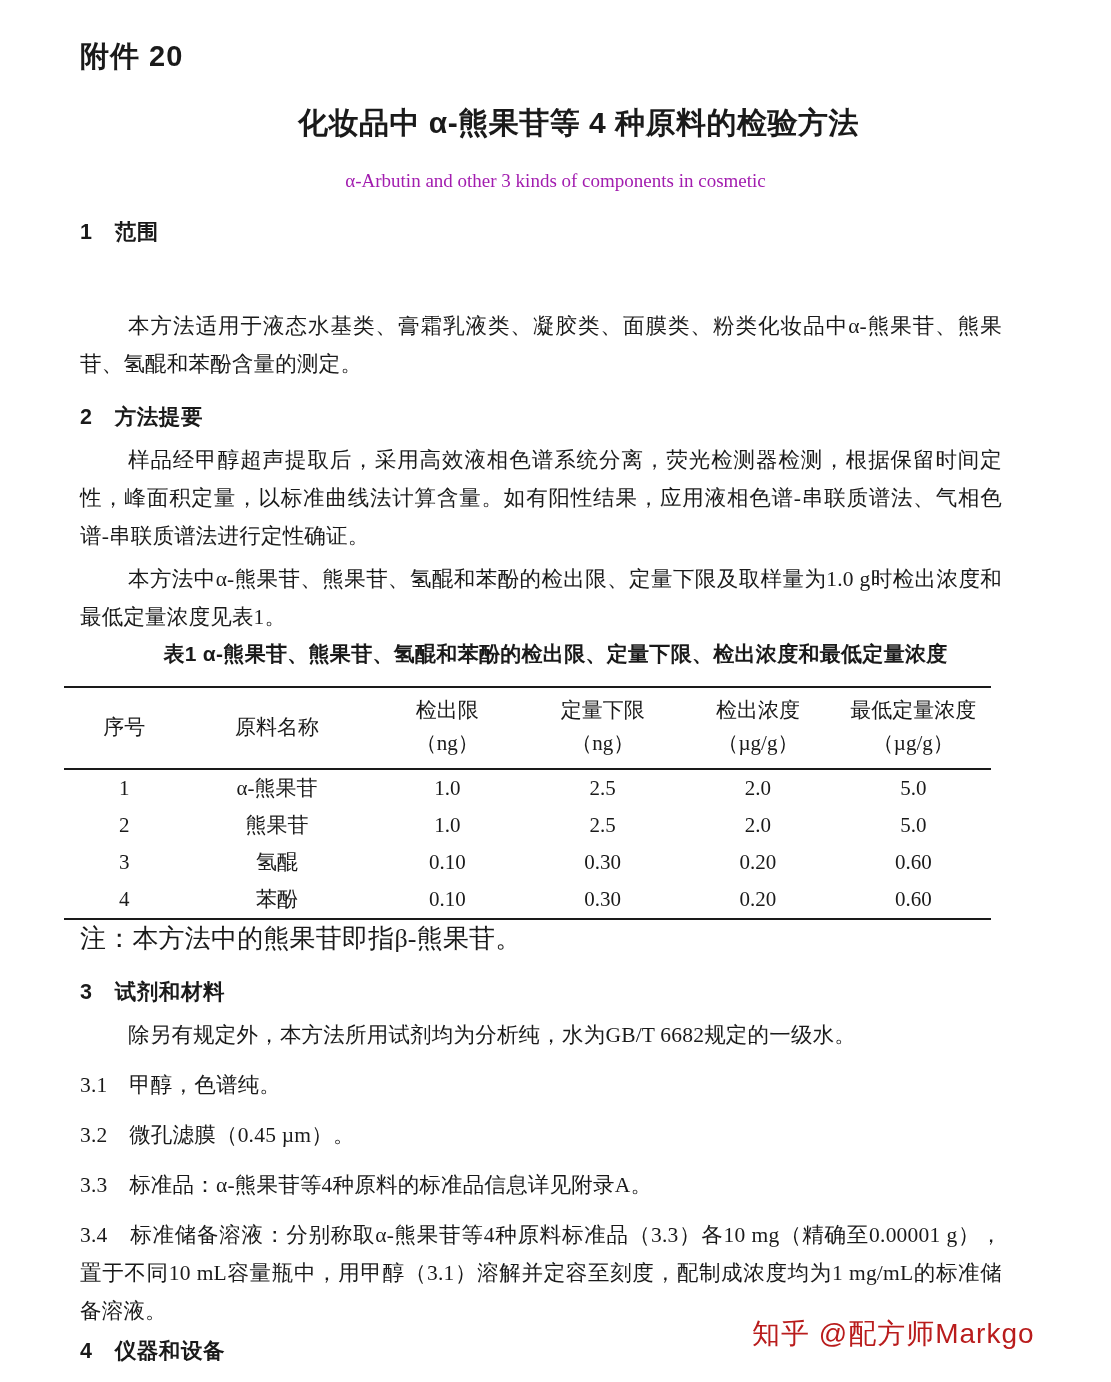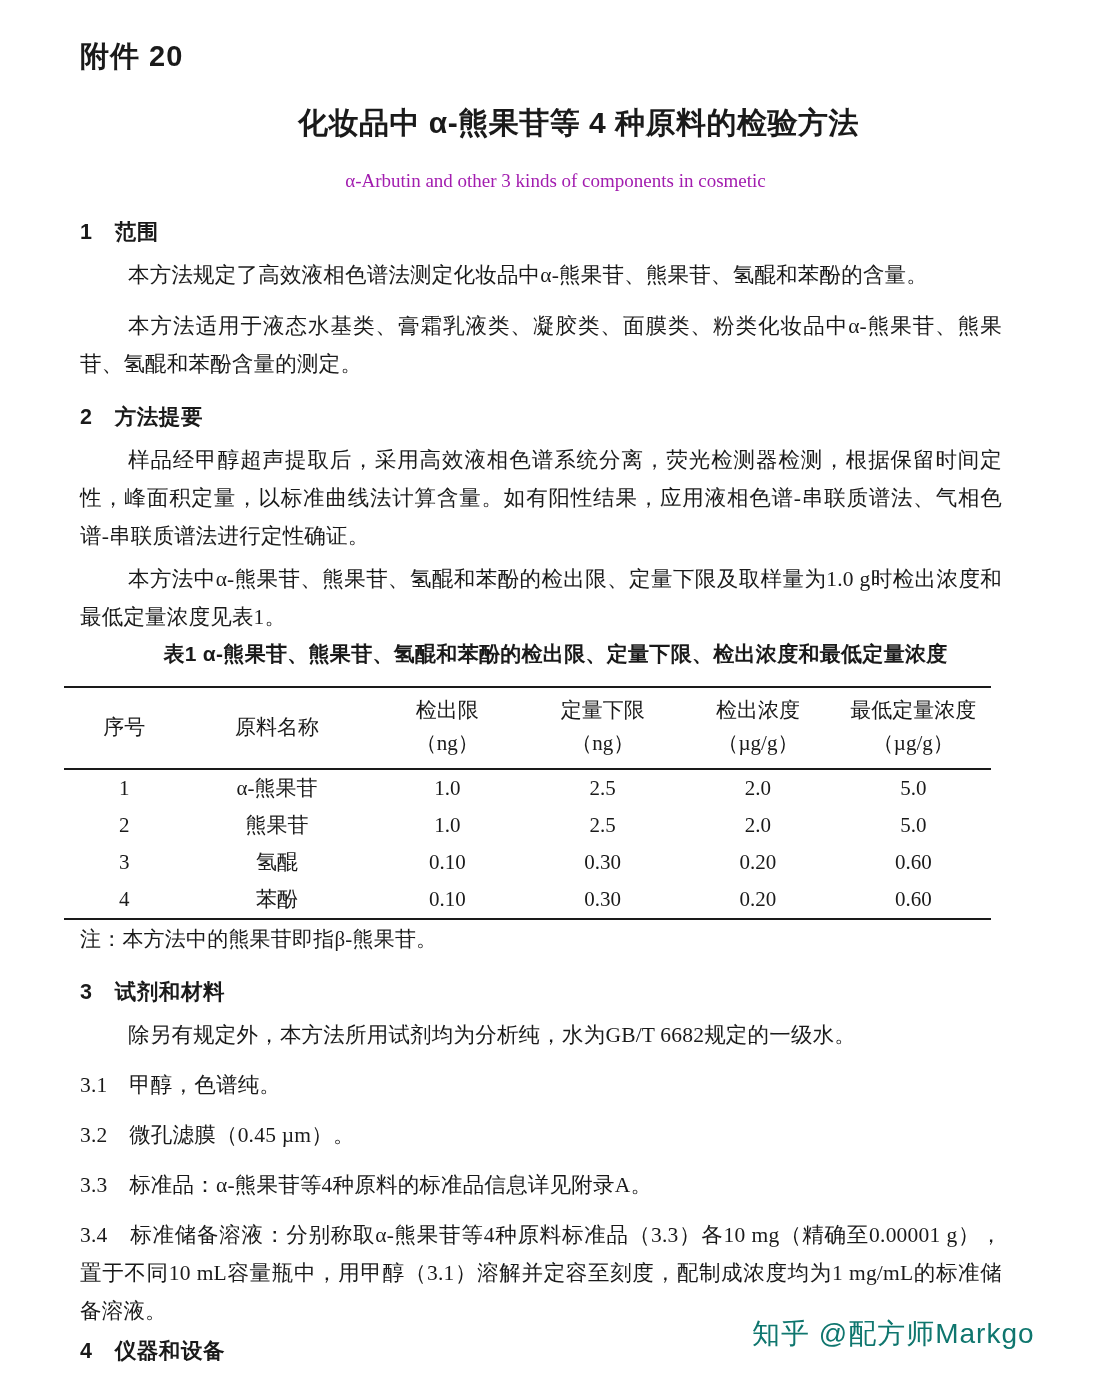--- a/index.html
+++ b/index.html
@@ -157,21 +157,20 @@
 <div class="page">
 
   <div class="attachment-label">附件 20</div>
 
   <div class="doc-title">化妆品中 α-熊果苷等 4 种原料的检验方法</div>
 
   <div class="doc-subtitle">α-Arbutin and other 3 kinds of components in cosmetic</div>
 
   <div class="blk heading" style="left:80px; top:213px;">1　范围</div>
 
-  <div class="blk body-par indent" style="left:80px; top:256px;">本方法规定了高效液相色谱法测定化妆品中α-熊果苷、熊果苷、氢醌和苯酚的含量。</div>
 
   <div class="blk body-par indent" style="left:80px; top:307px;">本方法适用于液态水基类、膏霜乳液类、凝胶类、面膜类、粉类化妆品中α-熊果苷、熊果苷、氢醌和苯酚含量的测定。</div>
 
   <div class="blk heading" style="left:80px; top:398px;">2　方法提要</div>
 
   <div class="blk body-par indent" style="left:80px; top:441px;">样品经甲醇超声提取后，采用高效液相色谱系统分离，荧光检测器检测，根据保留时间定性，峰面积定量，以标准曲线法计算含量。如有阳性结果，应用液相色谱-串联质谱法、气相色谱-串联质谱法进行定性确证。</div>
 
   <div class="blk body-par indent" style="left:80px; top:560px;">本方法中α-熊果苷、熊果苷、氢醌和苯酚的检出限、定量下限及取样量为1.0 g时检出浓度和最低定量浓度见表1。</div>
 
   <div class="tbl-caption">表1  α-熊果苷、熊果苷、氢醌和苯酚的检出限、定量下限、检出浓度和最低定量浓度</div>
@@ -232,31 +231,31 @@
         <td>4</td>
         <td>苯酚</td>
         <td>0.10</td>
         <td>0.30</td>
         <td>0.20</td>
         <td>0.60</td>
       </tr>
     </tbody>
   </table>
 
-  <div class="blk" style="left:80px; top:920px; font-size:21px;">注：本方法中的熊果苷即指β-熊果苷。</div>
+  <div class="blk" style="left:80px; top:920px; font-size:26px;">注：本方法中的熊果苷即指β-熊果苷。</div>
 
   <div class="blk heading" style="left:80px; top:973px;">3　试剂和材料</div>
 
   <div class="blk body-par indent" style="left:80px; top:1016px;">除另有规定外，本方法所用试剂均为分析纯，水为GB/T 6682规定的一级水。</div>
 
   <div class="blk hang" style="left:80px; top:1066px;">3.1　甲醇，色谱纯。</div>
 
   <div class="blk hang" style="left:80px; top:1116px;">3.2　微孔滤膜（0.45 µm）。</div>
 
   <div class="blk hang" style="left:80px; top:1166px;">3.3　标准品：α-熊果苷等4种原料的标准品信息详见附录A。</div>
 
   <div class="blk hang" style="left:80px; top:1216px;">3.4　标准储备溶液：分别称取α-熊果苷等4种原料标准品（3.3）各10 mg（精确至0.00001 g），置于不同10 mL容量瓶中，用甲醇（3.1）溶解并定容至刻度，配制成浓度均为1 mg/mL的标准储备溶液。</div>
 
   <div class="blk heading" style="left:80px; top:1332px;">4　仪器和设备</div>
 
-  <div class="watermark" style="color: #0f766e;">知乎 @配方师Markgo</div>
+  <div class="watermark" style="color: #b91c1c;">知乎 @配方师Markgo</div>
 
 </div>
 
 </body></html>

